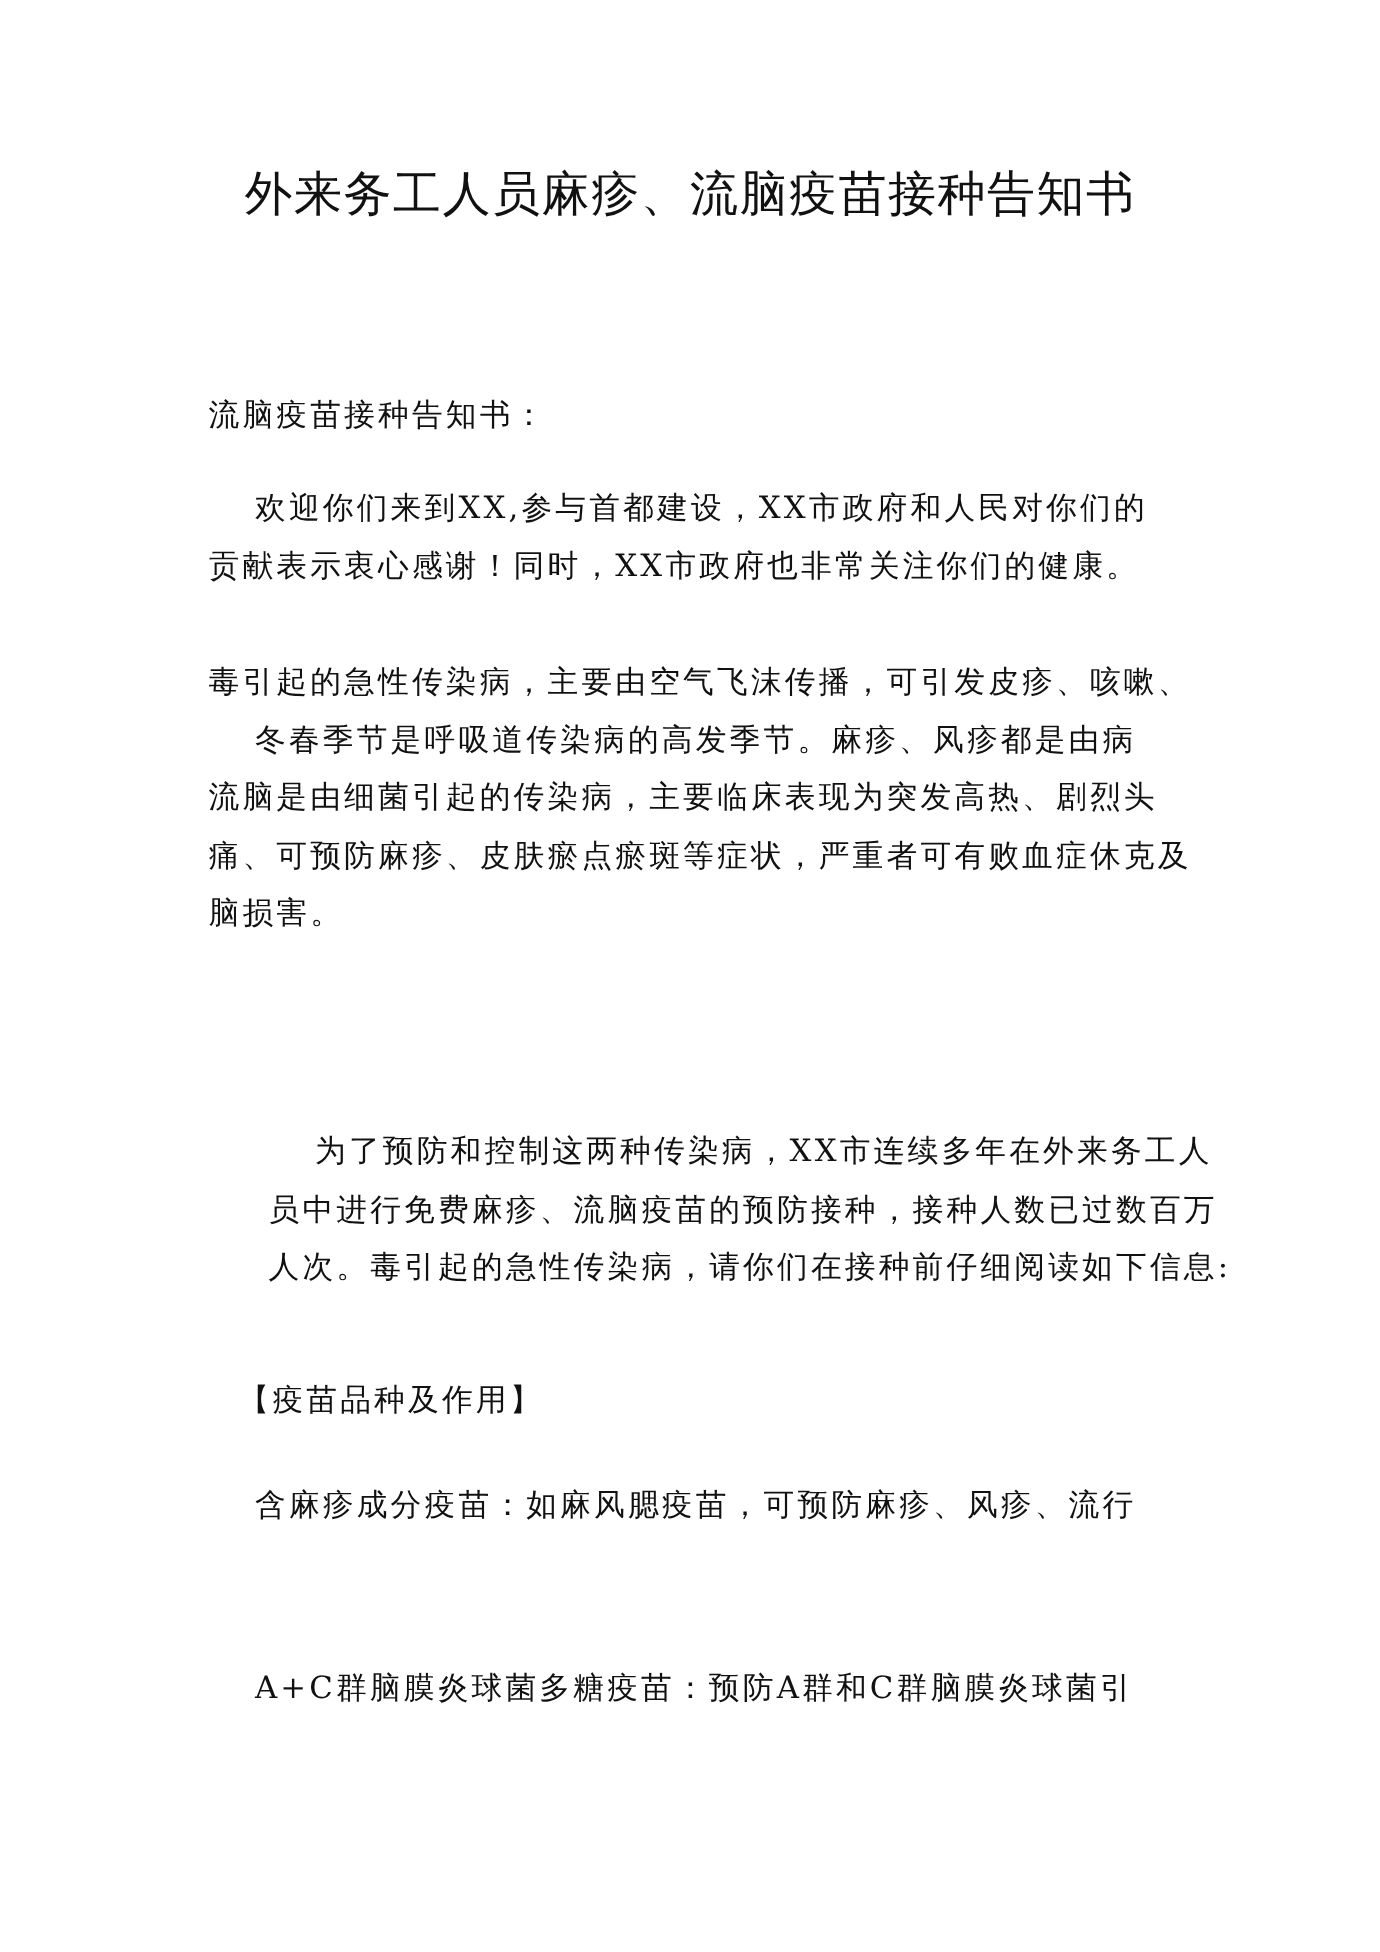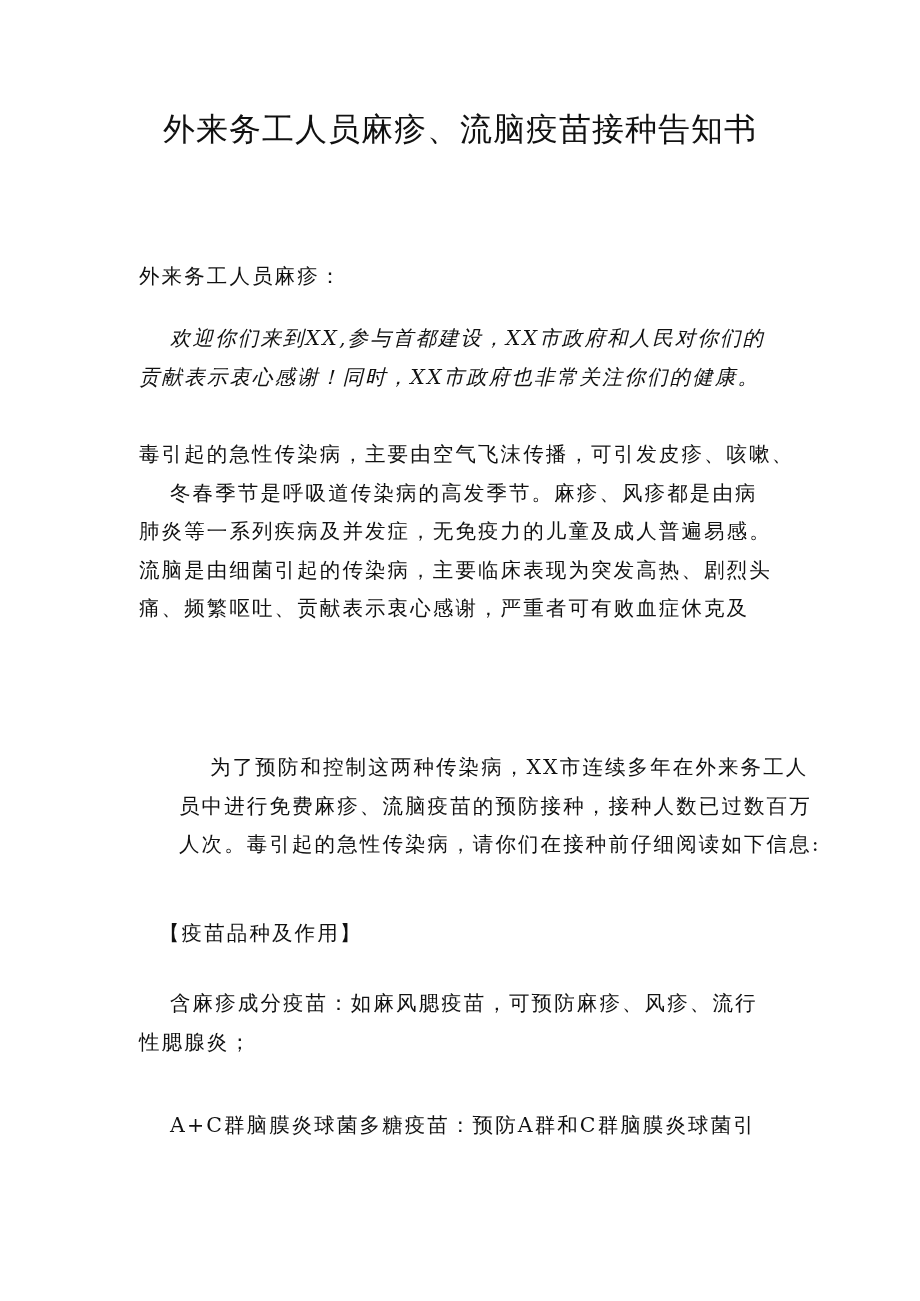--- a/index.html
+++ b/index.html
@@ -14,47 +14,46 @@
   .indent { padding-left:31px; }
   .indent2 { padding-left:20px; }
 </style>
 </head>
 <body>
 
 <div class="page">
   <h1 class="title">外来务工人员麻疹、流脑疫苗接种告知书</h1>
 
   <p class="p" style="top:257px;">
-    <span class="line">外来务工人员麻疹：</span>
+    <span class="line">流脑疫苗接种告知书：</span>
   </p>
 
-  <p class="p" style="top:319px;font-style:italic;">
+  <p class="p" style="top:319px;">
     <span class="line indent">欢迎你们来到XX,参与首都建设，XX市政府和人民对你们的</span>
     <span class="line">贡献表示衷心感谢！同时，XX市政府也非常关注你们的健康。</span>
   </p>
 
   <p class="p" style="top:435px;">
     <span class="line">毒引起的急性传染病，主要由空气飞沫传播，可引发皮疹、咳嗽、</span>
     <span class="line indent">冬春季节是呼吸道传染病的高发季节。麻疹、风疹都是由病</span>
-    <span class="line">肺炎等一系列疾病及并发症，无免疫力的儿童及成人普遍易感。</span>
     <span class="line">流脑是由细菌引起的传染病，主要临床表现为突发高热、剧烈头</span>
-    <span class="line">痛、频繁呕吐、贡献表示衷心感谢，严重者可有败血症休克及</span>
+    <span class="line">痛、可预防麻疹、皮肤瘀点瘀斑等症状，严重者可有败血症休克及</span>
+    <span class="line">脑损害。</span>
   </p>
 
   <p class="p" style="top:748px;margin-left:40px;">
     <span class="line indent">为了预防和控制这两种传染病，XX市连续多年在外来务工人</span>
     <span class="line">员中进行免费麻疹、流脑疫苗的预防接种，接种人数已过数百万</span>
     <span class="line">人次。毒引起的急性传染病，请你们在接种前仔细阅读如下信息:</span>
   </p>
 
   <p class="p" style="top:914px;">
     <span class="line indent2">【疫苗品种及作用】</span>
   </p>
 
   <p class="p" style="top:984px;">
     <span class="line indent">含麻疹成分疫苗：如麻风腮疫苗，可预防麻疹、风疹、流行</span>
-    <span class="line">性腮腺炎；</span>
   </p>
 
   <p class="p" style="top:1106px;">
     <span class="line indent">A+C群脑膜炎球菌多糖疫苗：预防A群和C群脑膜炎球菌引</span>
   </p>
 </div>
 
 </body></html>

